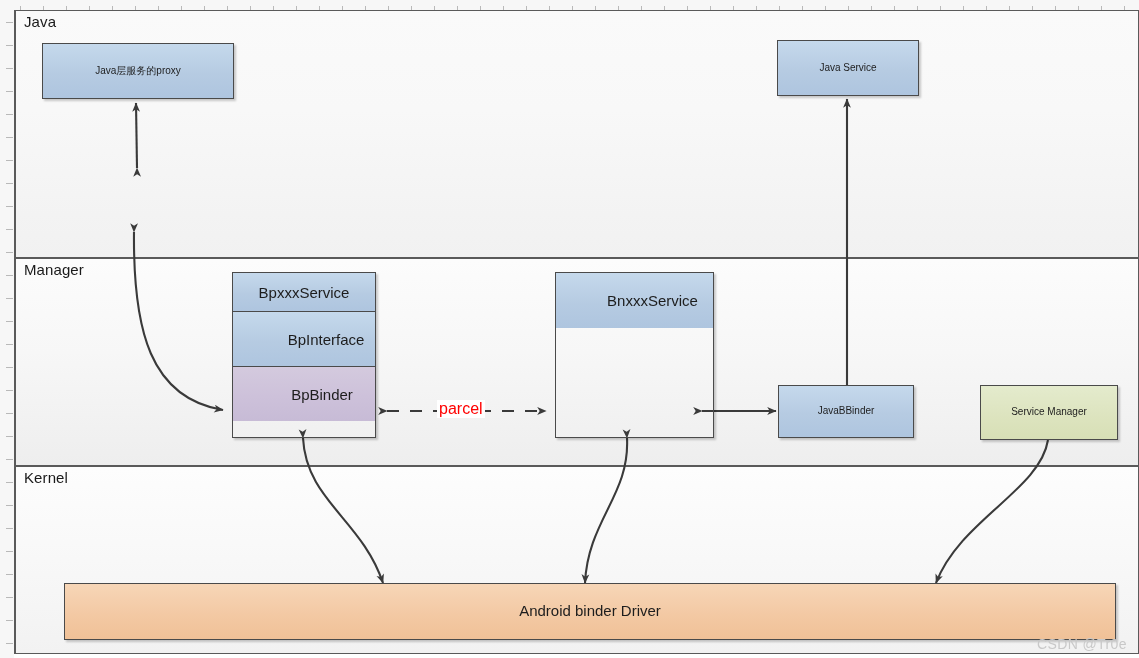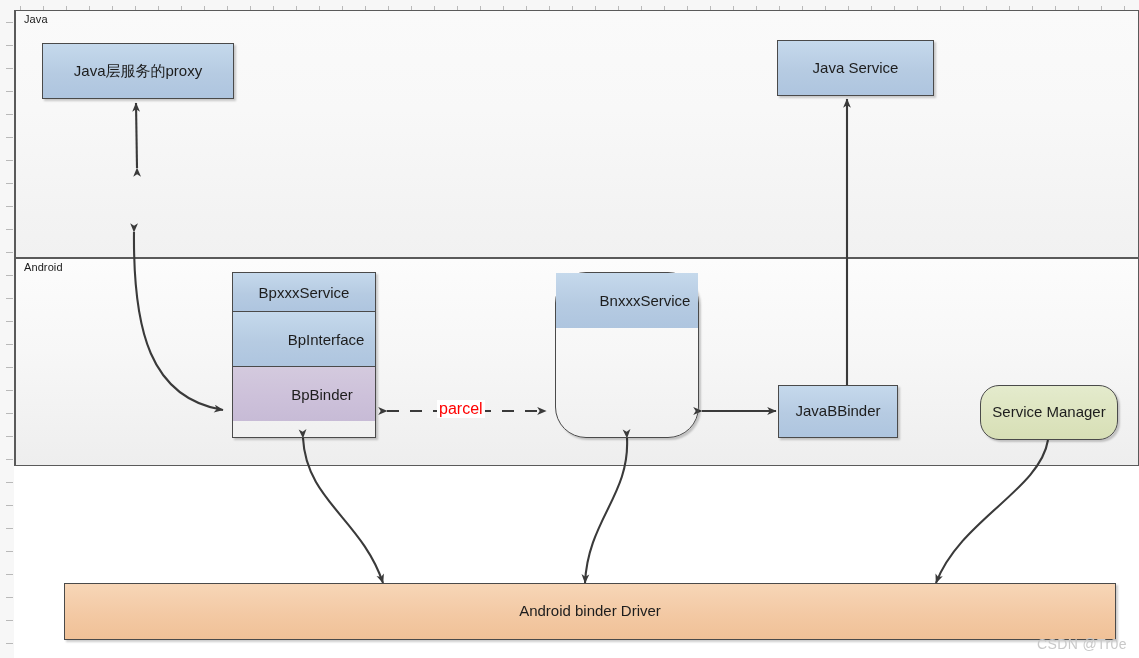--- a/index.html
+++ b/index.html
@@ -38,31 +38,31 @@
   .layer-native{
     top:258px;height:208px;
     background:linear-gradient(to bottom,#fcfcfc 0%,#f7f7f7 45%,#eeeeee 100%);
   }
   .layer-kernel{
     top:466px;height:188px;
     background:linear-gradient(to bottom,#fdfdfd 0%,#f8f8f8 50%,#f2f2f2 100%);
   }
   .layer-label{
     position:absolute;left:8px;top:2px;
-    font-size:11px;color:#1a1a1a;letter-spacing:.1px;
+    font-size:15px;color:#1a1a1a;letter-spacing:.1px;
     white-space:nowrap;
   }
 
   
   .node{
     position:absolute;box-sizing:border-box;
     border:1px solid #4a4a4a;
     display:flex;align-items:center;justify-content:center;
     text-align:center;
-    font-size:15px;color:#1d1d1d;
+    font-size:10px;color:#1d1d1d;
     box-shadow:2px 2px 2px rgba(0,0,0,.20);
     line-height:1.22;
     z-index:6;
   }
   .blue{
     background:linear-gradient(to bottom,#c5d9ec 0%,#b6cbe2 55%,#aec5df 100%);
   }
   .purple{
     background:linear-gradient(to bottom,#d4cade 0%,#cdc1da 55%,#c7bbd6 100%);
   }
@@ -192,21 +192,24 @@
       <div class="tick" style="top: 574px;"></div>
       <div class="tick" style="top: 597px;"></div>
       <div class="tick" style="top: 620px;"></div>
       <div class="tick" style="top: 643px;"></div>
     </div>
 
   <div class="layer layer-java">
     <span class="layer-label">Java</span>
   </div>
   <div class="layer layer-native">
-    <span class="layer-label">Android</span>
+    <span class="layer-label">Manager</span>
+  </div>
+  <div class="layer layer-kernel">
+    <span class="layer-label">Kernel</span>
   </div>
 
   <svg id="edges" viewBox="0 0 1139 658">
     <defs>
       <marker id="ah" markerWidth="11" markerHeight="11" refX="9.4" refY="4.2" orient="auto" markerUnits="userSpaceOnUse">
         <path d="M0.6,0.3 L10,4.2 L0.6,8.1 L3.1,4.2 Z" fill="#3a3a3a"></path>
       </marker>
       <marker id="ah2" markerWidth="11" markerHeight="11" refX="9.4" refY="4.2" orient="auto" markerUnits="userSpaceOnUse">
         <path d="M0.6,0.3 L10,4.2 L0.6,8.1 L3.1,4.2 Z" fill="#3a3a3a"></path>
       </marker>
@@ -243,47 +246,47 @@
     <g>
       <path d="M1048,440 C1040,490 960,520 936,583" stroke="#3a3a3a" stroke-width="2.1" fill="none" marker-start="url(#ah2)" marker-end="url(#ah)"></path>
     </g>
   </svg>
 
   <div class="node blue" style="left:42px;top:43px;width:192px;height:56px;">
     <span>Java层服务的proxy</span>
   </div>
 
 
-  <div class="node blue" style="left:777px;top:40px;width:157px;height:56px;">
+  <div class="node blue" style="left:777px;top:40px;width:142px;height:56px;">
     <span>Java Service</span>
   </div>
 
   <div class="stack" style="left:232px;top:272px;width:144px;height:166px;">
     <div class="cell blue" style="height:39px;">
       <span>BpxxxService</span>
     </div>
     <div class="cell blue" style="height:55px;padding-left:44px;">
       <span>BpInterface</span>
     </div>
     <div class="cell purple" style="height:54px;">
       <span>BpBinder</span>
     </div>
   </div>
 
-  <div class="stack" style="left:555px;top:272px;width:144px;height:166px;border-radius:31px;">
+  <div class="stack" style="left:555px;top:272px;width:159px;height:166px;">
     <div class="cell blue" style="height:55px;">
       <span>BnxxxService</span>
     </div>
   </div>
 
-  <div class="node blue" style="left:778px;top:385px;width:120px;height:53px;">
+  <div class="node blue" style="left:778px;top:385px;width:136px;height:53px;">
     <span>JavaBBinder</span>
   </div>
 
-  <div class="node green" style="left:980px;top:385px;width:138px;height:55px;border-radius:19px;">
+  <div class="node green" style="left:980px;top:385px;width:138px;height:55px;">
     <span>Service Manager</span>
   </div>
 
   <div class="node orange" style="left:64px;top:583px;width:1052px;height:57px;font-size:15px;">
     <span>Android binder Driver</span>
   </div>
 
   <div class="parcel-label" style="left:437px;top:400px;">parcel</div>
 
   <div class="watermark">CSDN @Tr0e</div>

